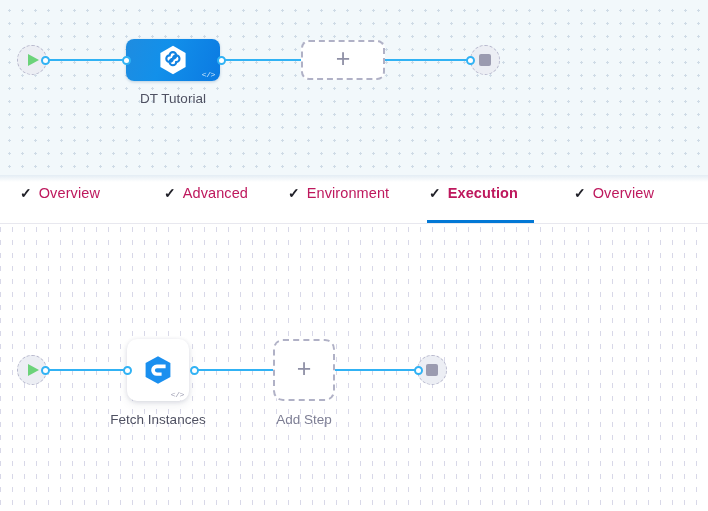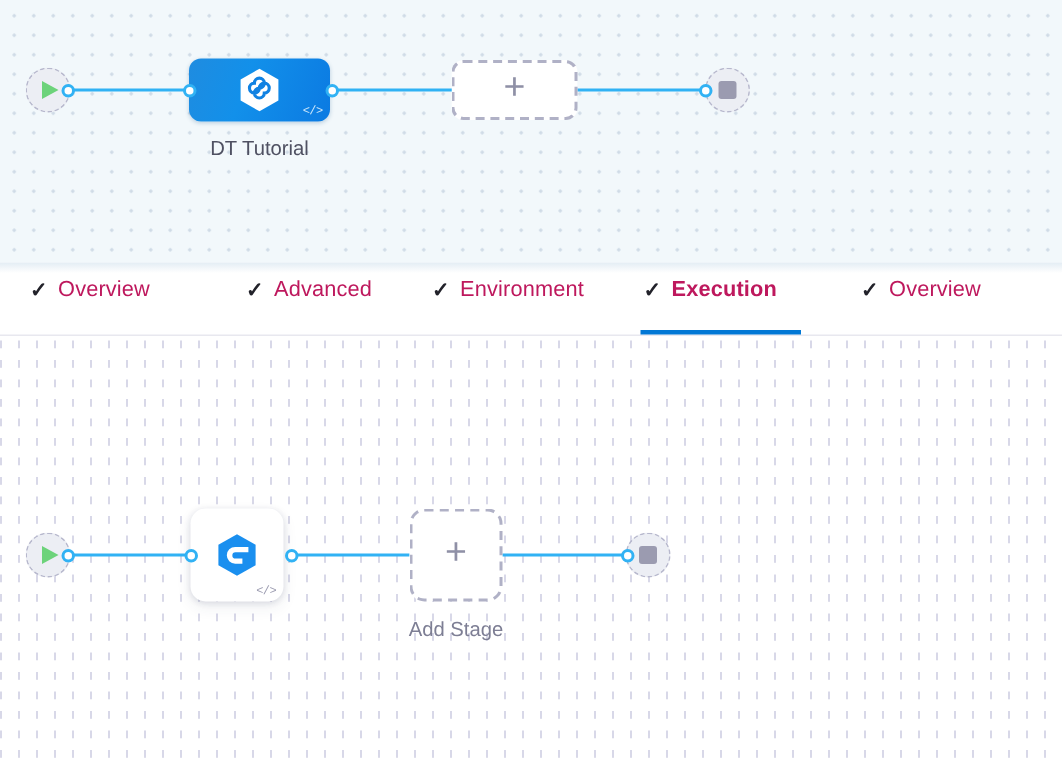--- a/index.html
+++ b/index.html
@@ -322,24 +322,25 @@
         <path d="M15 1.2 L27.4 8.1 L27.4 21.9 L15 28.8 L2.6 21.9 L2.6 8.1 Z" fill="#1a8fef"></path>
         <path d="M22.6 9.6 L13.8 9.6 a5.6 5.6 0 0 0 0 11.2 L18.6 20.8 L18.6 17.4
                  L14.0 17.4 a2.1 2.1 0 0 1 0 -4.2 L22.6 13.2 Z" fill="#ffffff"></path>
         <path d="M22.6 15.0 L19.4 15.0 L19.4 18.2 L22.6 18.2 Z" fill="#1a8fef"></path>
       </svg>
     </span>
     <span class="code-glyph on-white">&lt;/&gt;</span>
   </div>
   <div class="port" style="left:123px; top:141.5px;"></div>
   <div class="port" style="left:189.5px; top:141.5px;"></div>
+  <div class="node-caption" style="left:78px; top:188px; width:160px;">Fetch Instances</div>
 
   <div class="add-node step-size" style="left:273px; top:115px;">
     <span class="plus-glyph">+</span>
   </div>
-  <div class="node-caption muted" style="left:224px; top:188px; width:160px;">Add Stage</div>
+  <div class="node-caption muted" style="left:224px; top:188px; width:160px;">Add Step</div>
 
   <div class="port" style="left:414px; top:141.5px;"></div>
   <div class="terminal" style="left:417px; top:131px;">
     <div class="stop-square"></div>
   </div>
 
 </div>
 
 </body></html>

